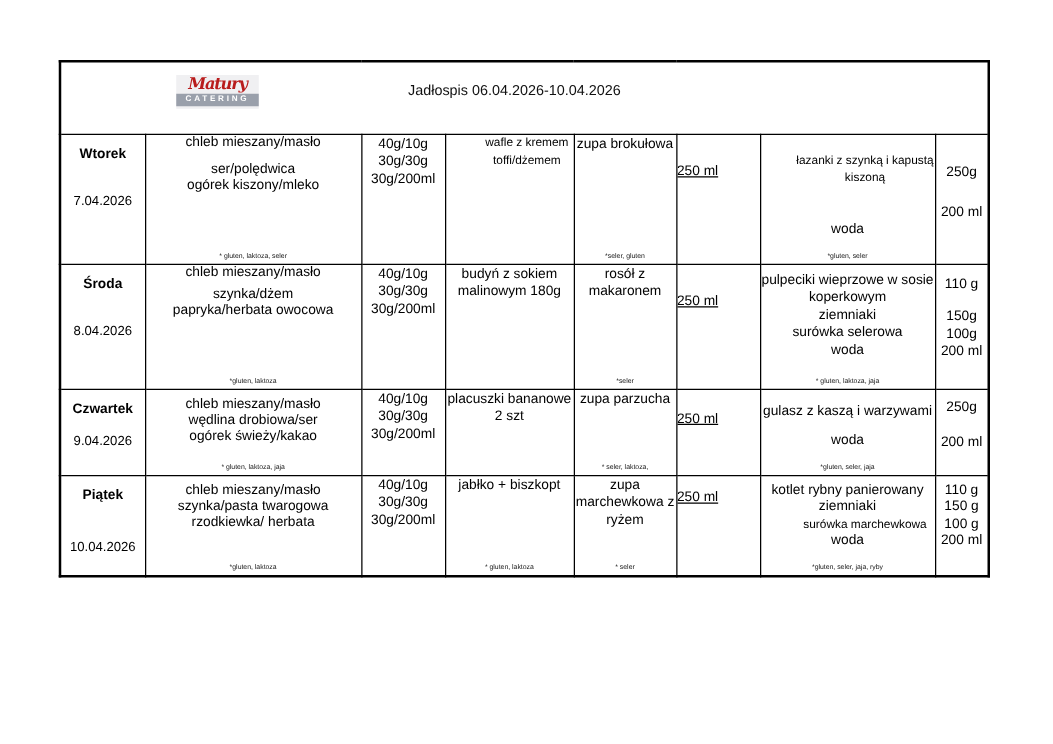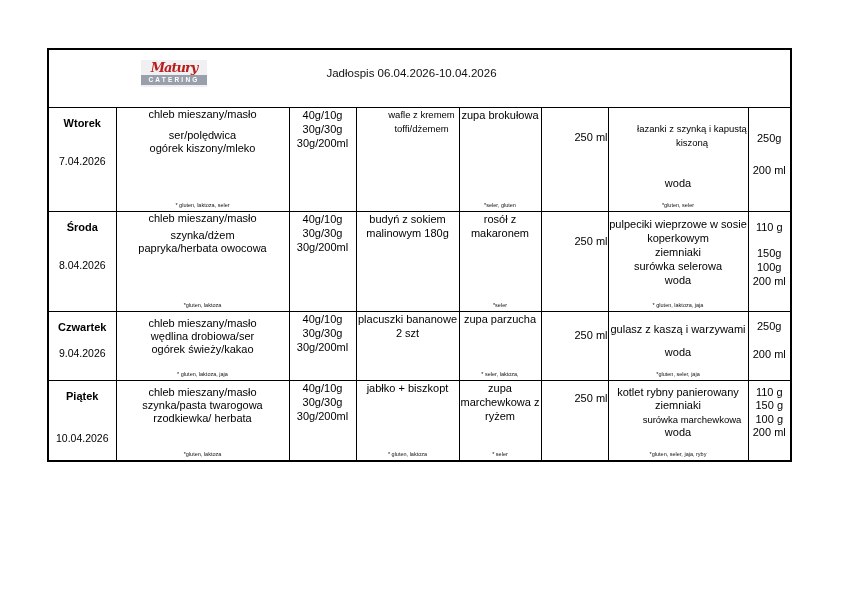--- a/index.html
+++ b/index.html
@@ -30,21 +30,21 @@
   td.bk{text-align:center;padding-top:9px;line-height:13.5px;}
   tr.r4 td.bk, tr.r5 td.bk{padding-top:5px;line-height:13px;}
   .g7{margin-bottom:7px;} .g3{margin-bottom:3px;}
   
   td.amt{vertical-align:middle;text-align:center;font-size:11.5px;line-height:14px;}
   
   td.snack{vertical-align:middle;text-align:center;line-height:14px;}
   
   td.soup{vertical-align:middle;text-align:center;line-height:14px;}
   
-  td.ml{text-align:right;font-size:11.5px;}
+  td.ml{text-align:left;font-size:11.5px;text-decoration:underline;}
   tr.r2 td.ml{padding-top:23px;} tr.r3 td.ml{padding-top:23px;}
   tr.r4 td.ml{padding-top:17px;} tr.r5 td.ml{padding-top:11px;}
   
   td.main{text-align:center;line-height:14px;}
   tr.r2 td.main{padding-top:14px;} tr.r3 td.main{padding-top:5px;}
   tr.r4 td.main{padding-top:10px;} tr.r5 td.main{padding-top:5px;line-height:13.5px;}
   
   td.mamt{text-align:center;font-size:11px;line-height:14px;}
   tr.r2 td.mamt{padding-top:23px;} tr.r3 td.mamt{padding-top:8px;}
   tr.r4 td.mamt{padding-top:7px;} tr.r5 td.mamt{padding-top:5px;line-height:13.5px;}

